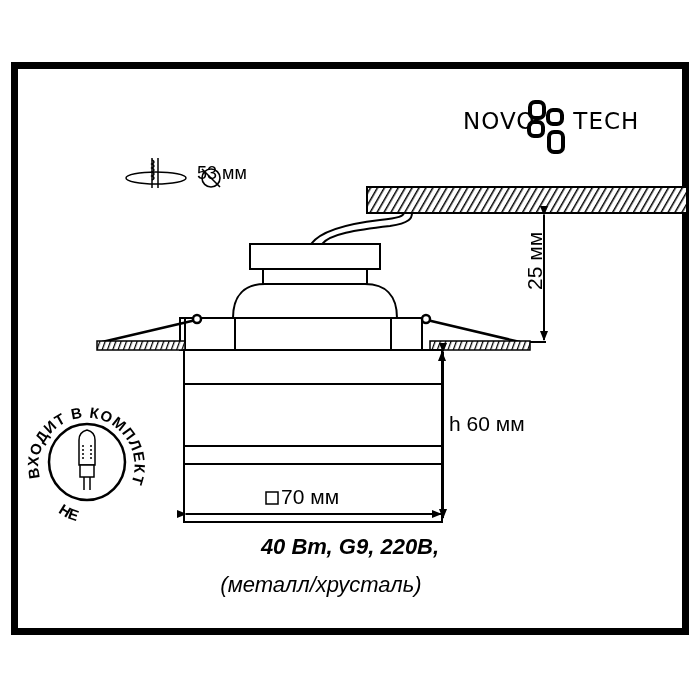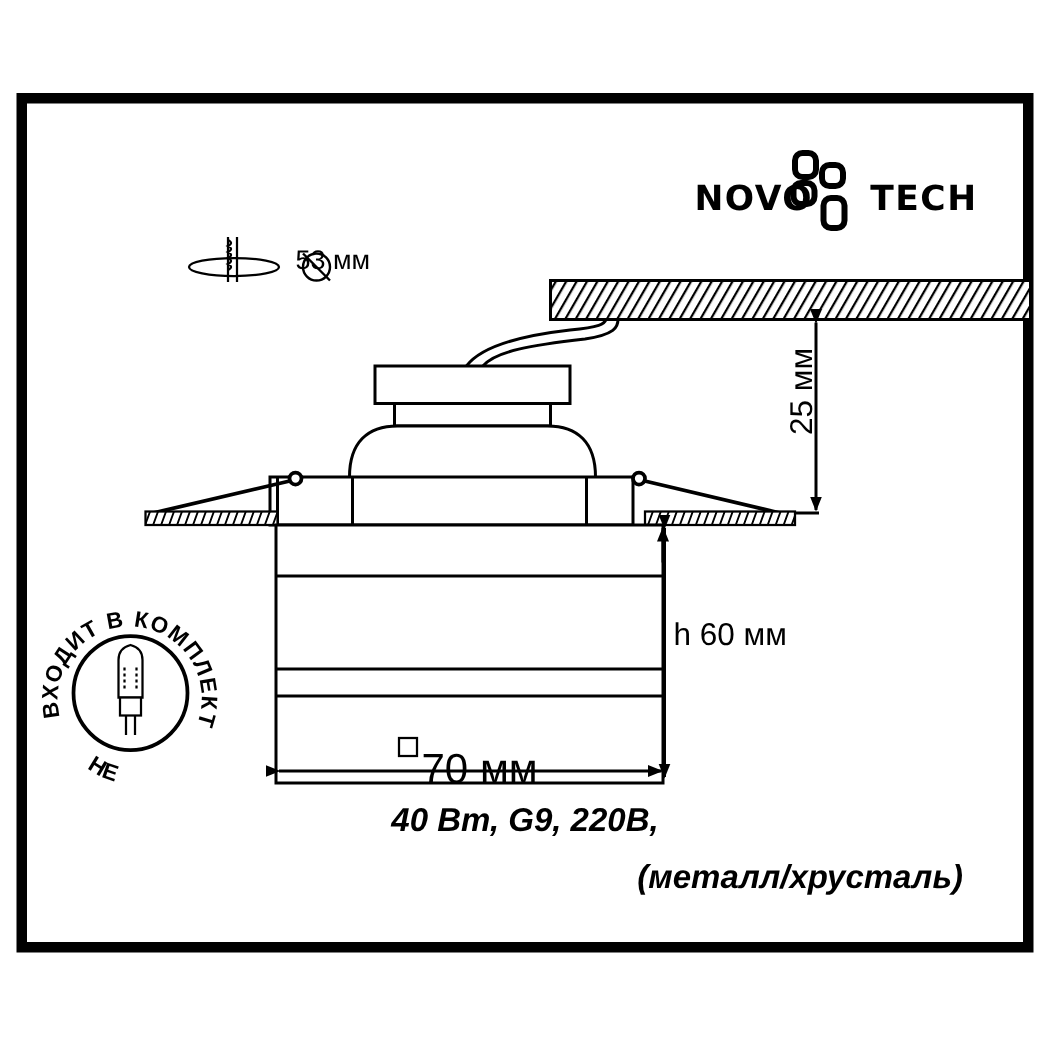--- a/index.html
+++ b/index.html
@@ -1,26 +1,26 @@
 <!DOCTYPE html>
 <html><head>
   <meta charset="utf-8">
   <style>
     html, body { margin: 0; padding: 0; background: #ffffff; }
     body { width: 700px; height: 700px; position: relative; overflow: hidden; font-family: "Liberation Sans", sans-serif; }
     .frame { position: absolute; left: 11px; top: 62px; width: 664px; height: 559px; border: 7px solid #000; }
     .abs { position: absolute; }
     .txt { color: #000; font-family: "Liberation Sans", sans-serif; white-space: nowrap; }
-    .brand { left: 463px; top: 120px; font-size: 23px; letter-spacing: 1px; font-weight: bold; font-family: "DejaVu Sans", sans-serif; }
+    .brand { left: 463px; top: 108px; font-size: 23px; letter-spacing: 1px; font-weight: normal; font-family: "DejaVu Sans", sans-serif; }
     .cutout-label { left: 197px; top: 163px; font-size: 18px; }
     .dim-h { left: 449px; top: 412px; font-size: 21px; }
-    .dim-w { left: 265px; top: 485px; font-size: 28px; margin-top: 12px; }
+    .dim-w { left: 265px; top: 485px; font-size: 21px; }
     .dim-25 { left: 523px; top: 290px; font-size: 21px; transform-origin: left top; transform: rotate(-90deg); }
     .spec1 { left: 0; width: 700px; text-align: center; top: 534px; font-size: 22px; font-weight: bold; font-style: italic; }
-    .spec2 { left: 0; width: 642px; text-align: right; top: 572px; font-size: 22px; font-weight: bold; font-style: italic; }
+    .spec2 { left: 0; width: 642px; text-align: center; top: 572px; font-size: 22px; font-weight: normal; font-style: italic; }
     svg { position: absolute; left: 0; top: 0; }
   </style>
 </head>
 <body>
 
 <div class="frame"></div>
 
 <svg width="700" height="700" viewBox="0 0 700 700">
   <defs>
     <pattern id="hatch" patternUnits="userSpaceOnUse" width="6" height="6" patternTransform="rotate(30)">

